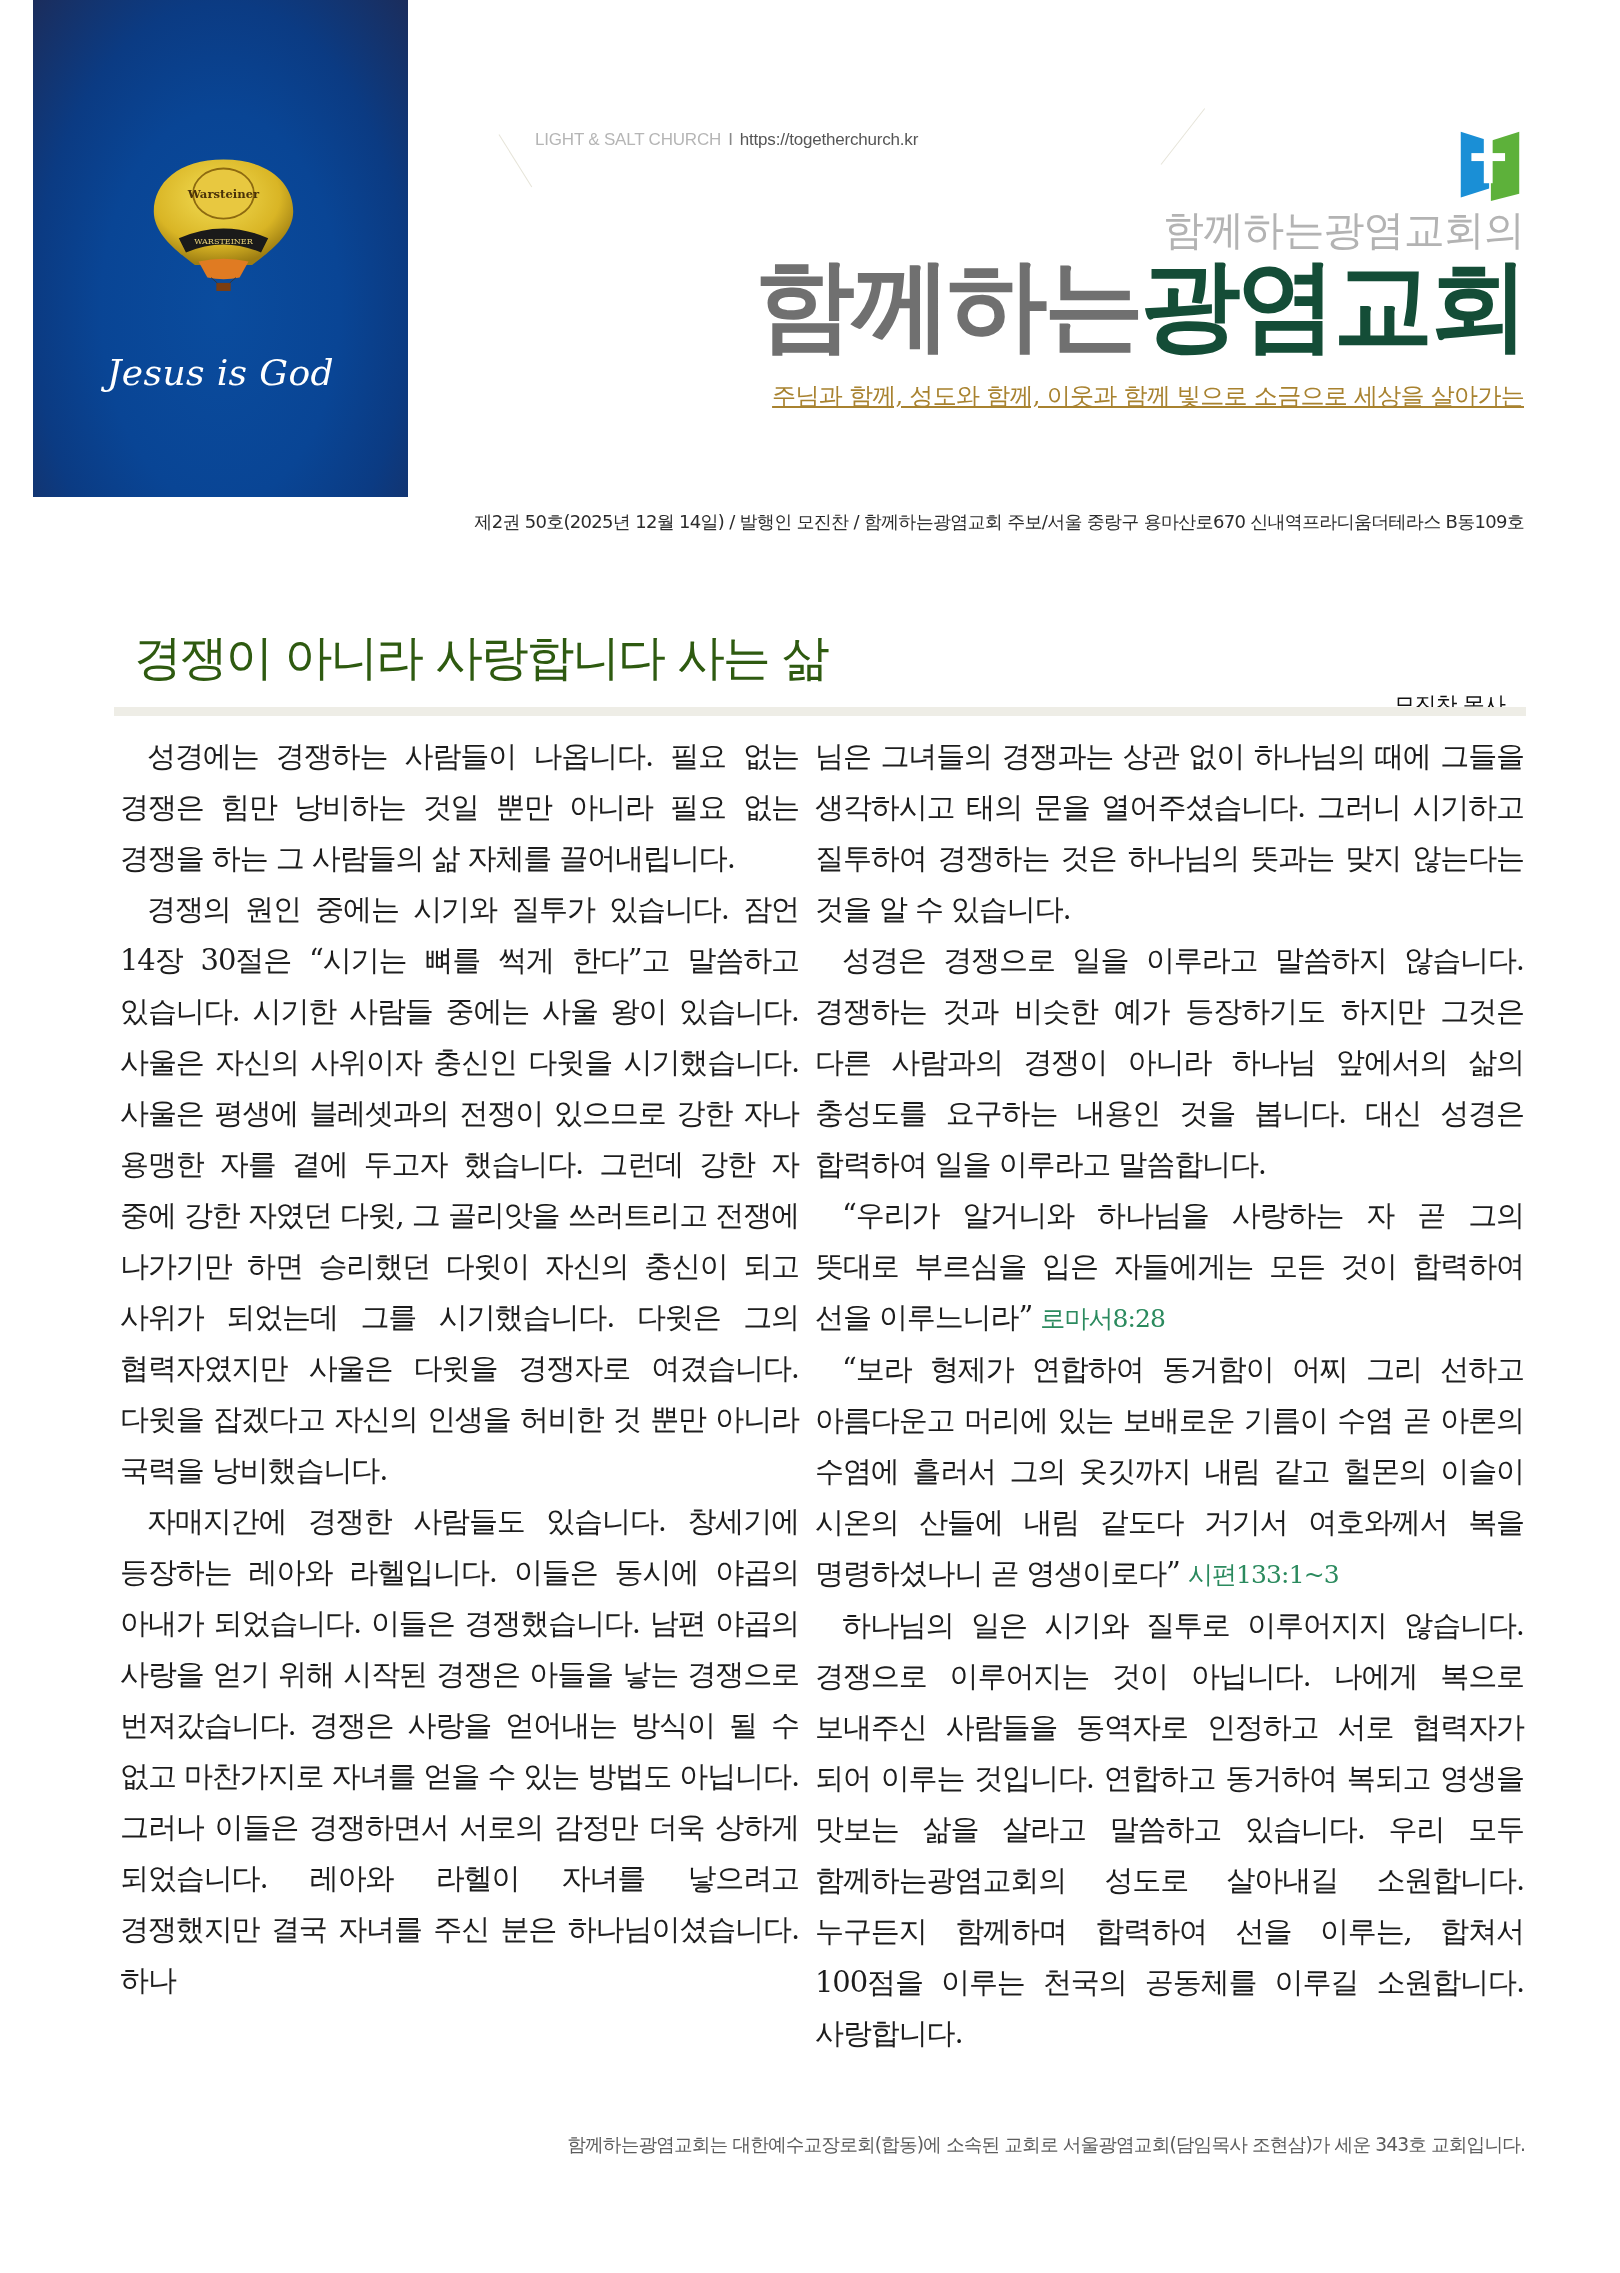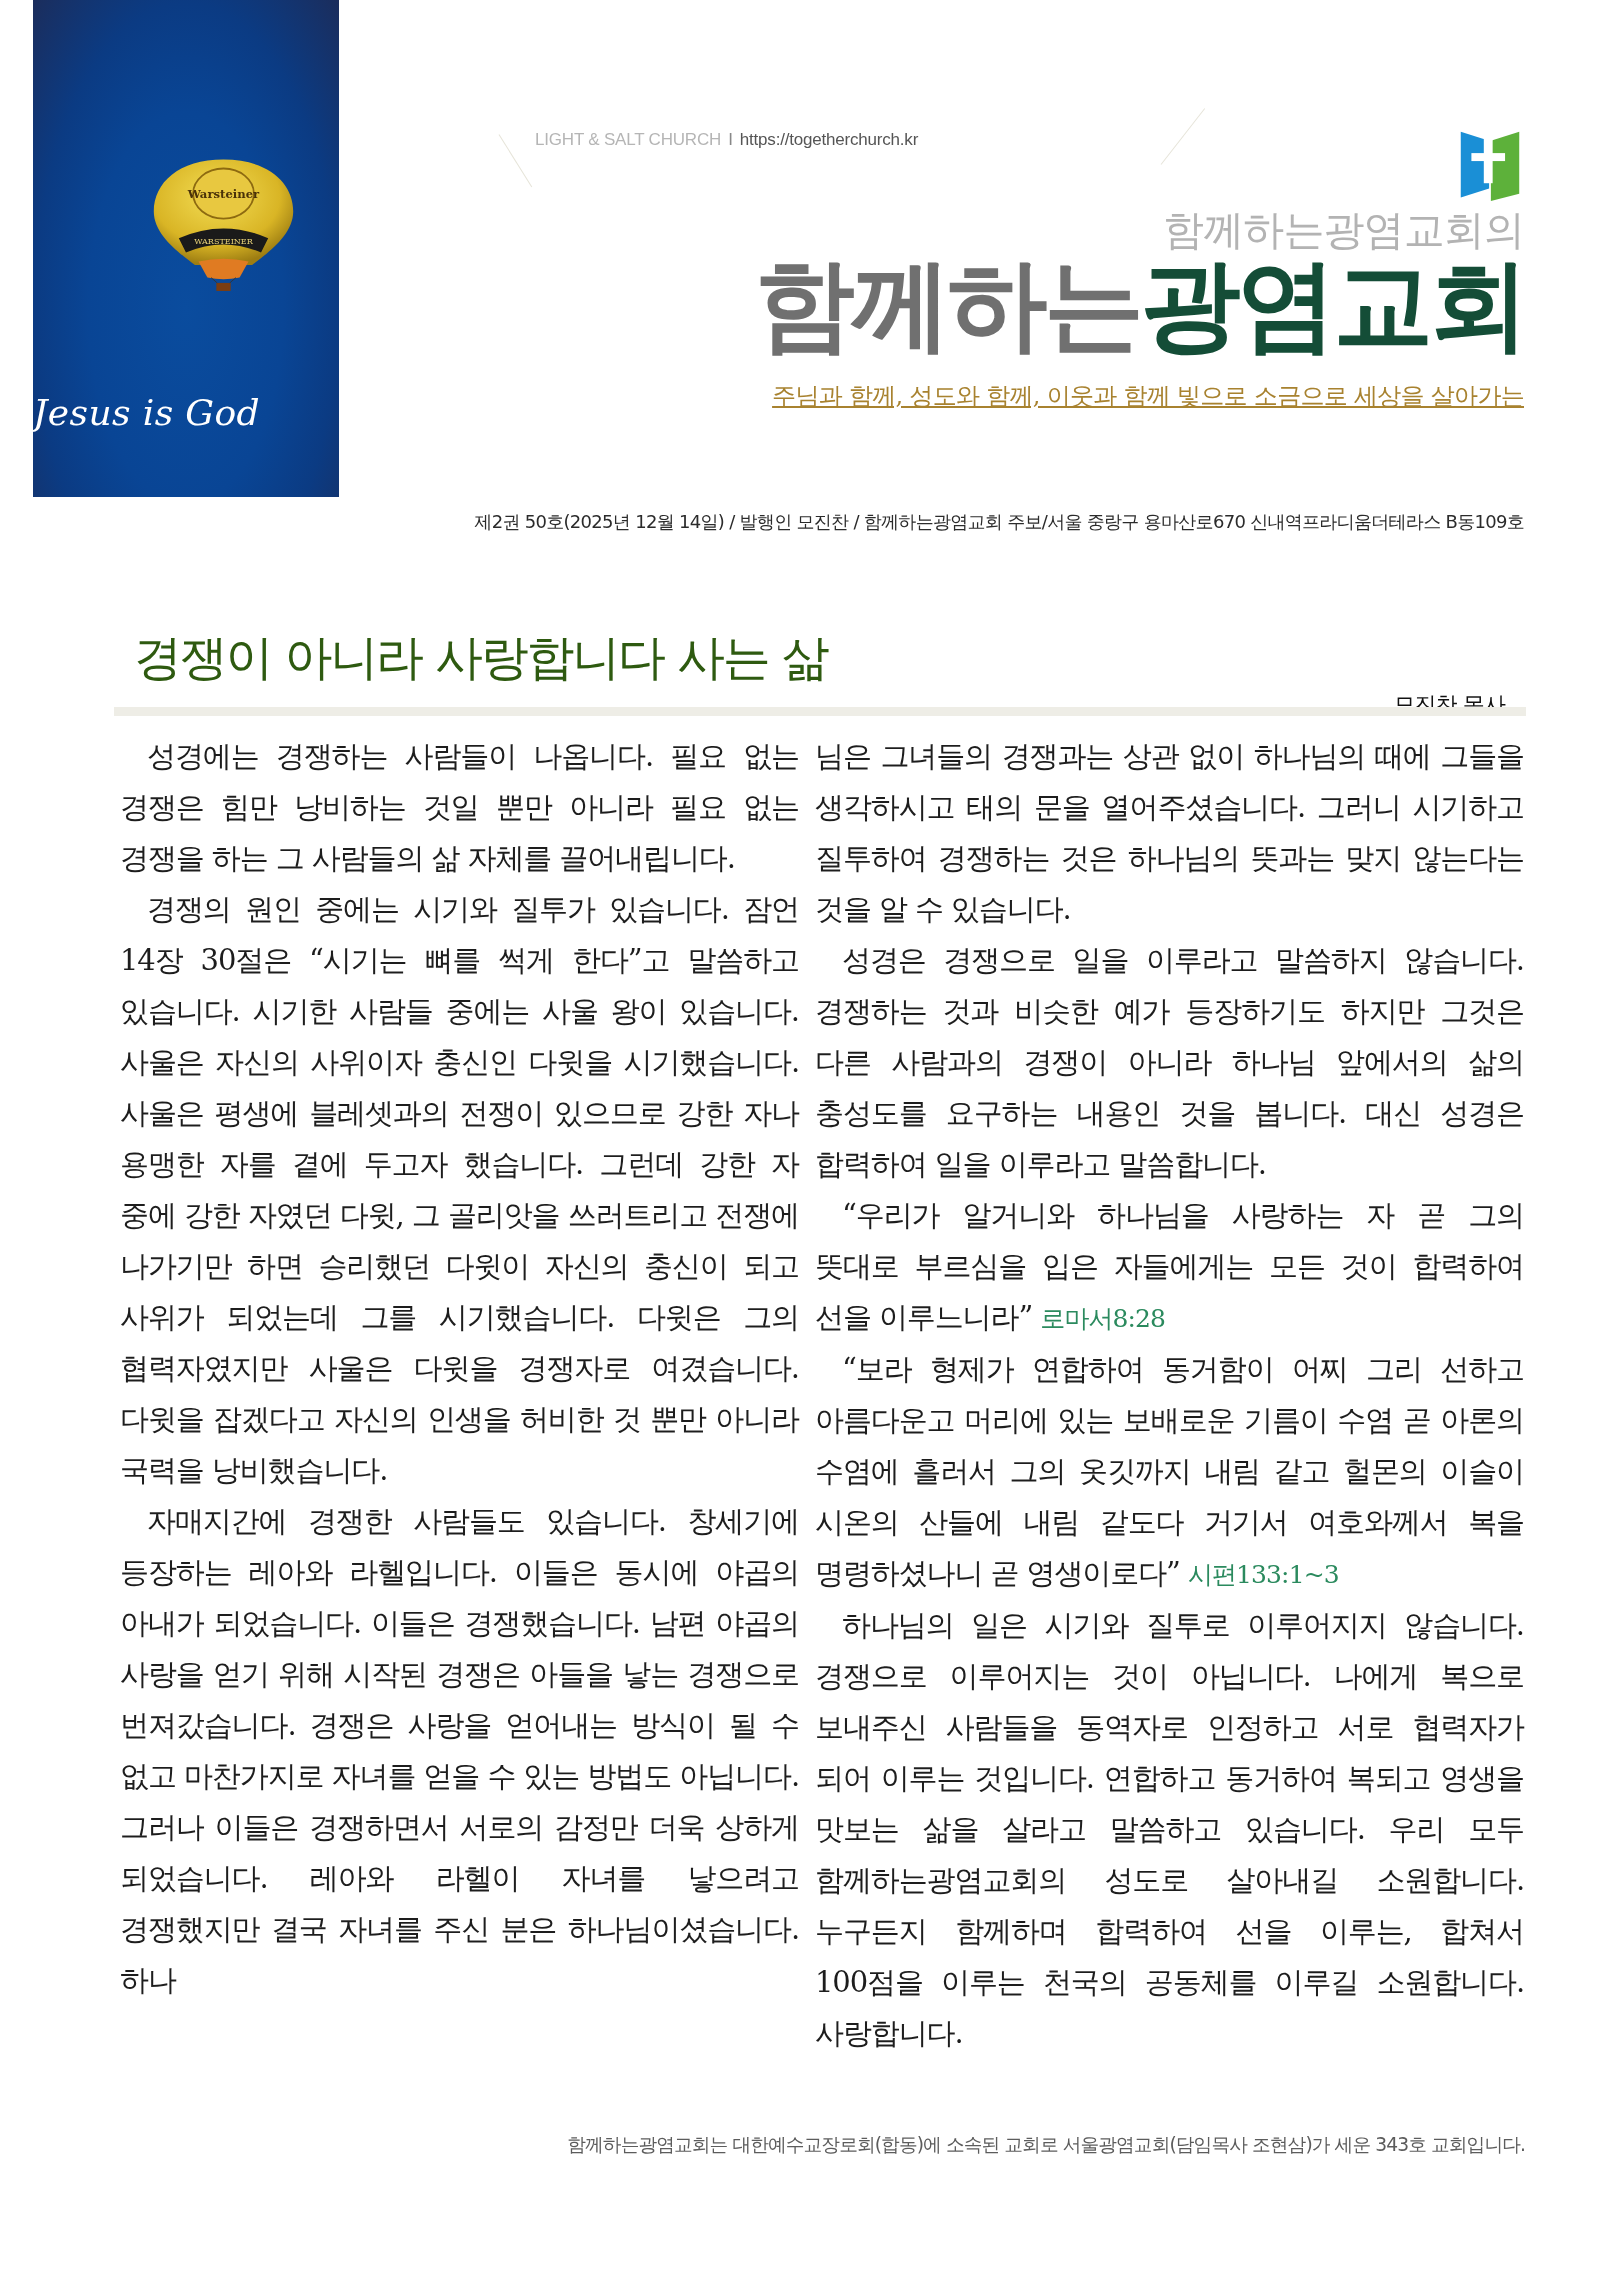--- a/index.html
+++ b/index.html
@@ -1,25 +1,25 @@
 <!DOCTYPE html>
 <html style="font-size:14.3px"><head>
 <meta charset="utf-8">
 <style>
   html, body { margin: 0; padding: 0; background: #ffffff; }
   body { width: 1621px; height: 2273px; position: relative; overflow: hidden;
          font-family: "DejaVu Sans", "Liberation Sans", sans-serif; color: #1a1a1a; }
 
-  .cover { position: absolute; left: 33px; top: 0; width: 306px; height: 497px;
+  .cover { position: absolute; left: 33px; top: 0; width: 375px; height: 497px;
            background: radial-gradient(ellipse at 50% 62%, #0a4c9e 0%, #094595 45%, #0b3b83 70%, #1b2d5c 100%);
            overflow: hidden; }
   .balloon { position: absolute; left: 119px; top: 156px; width: 143px; height: 143px; }
-  .cover-caption { position: absolute; left: 0; width: 100%; top: 352px; text-align: left;
+  .cover-caption { position: absolute; left: 0; width: 100%; top: 352px; text-align: center;
                    color: #ffffff; font-family: "DejaVu Serif", "Liberation Serif", serif;
-                   font-style: italic; font-size: 36px; letter-spacing: 0.4px; margin-top: 40px; }
+                   font-style: italic; font-size: 36px; letter-spacing: 0.4px; }
 
   .deco-line { position: absolute; height: 0.9px; background: #e6e4d9; transform-origin: left center; }
 
   .site-line { position: absolute; left: 535px; top: 130px; font-size: 17px; color: #b5b5b5;
                font-family: "Liberation Sans", sans-serif; letter-spacing: -0.2px; white-space: nowrap; }
   .site-line .sep { color: #888; margin: 0 7.1px; }
   .site-line .url { color: #555555; }
 
   .logo { position: absolute; left: 1459px; top: 130px; width: 62px; height: 71px; }
 

